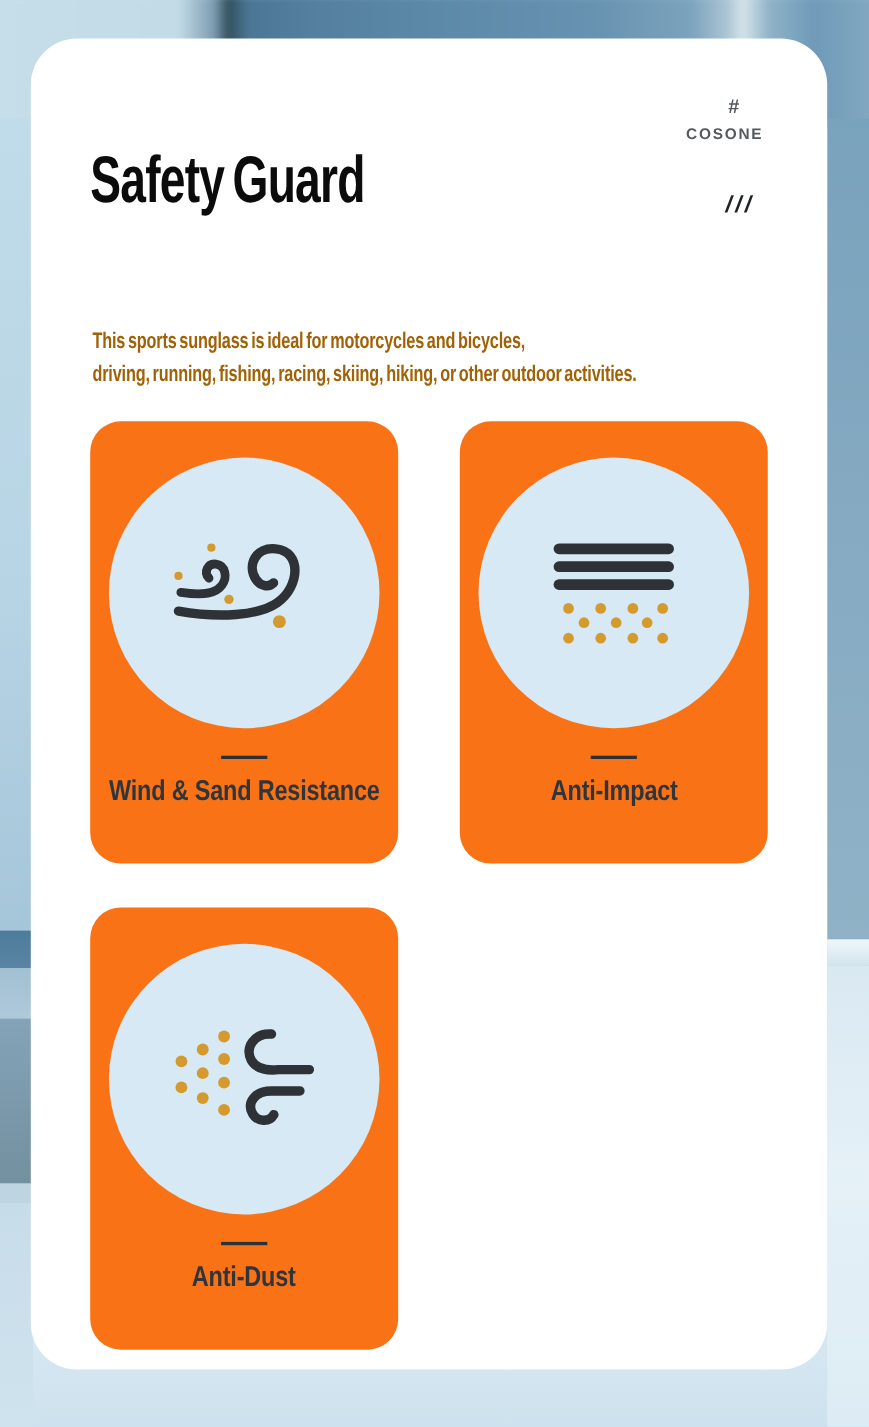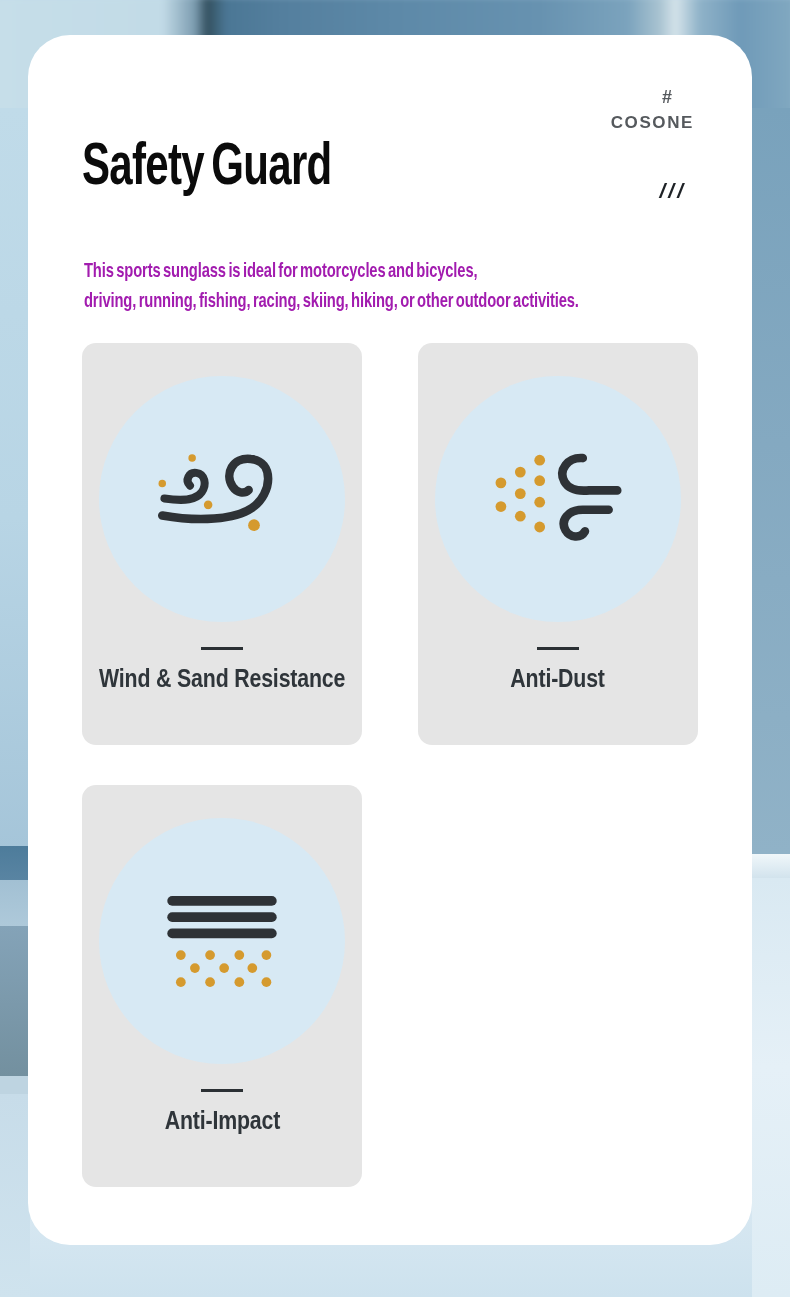--- a/index.html
+++ b/index.html
@@ -40,33 +40,33 @@
     background:#ffffff; border-radius:42px; }
   .card-inner { padding:50px 54px 0 54px; height:100%; }
 
   
   .header-row { display:flex; justify-content:space-between; align-items:flex-start; height:170px; }
   .title { margin-top:44px; font-size:60px; font-weight:800; color:#0b0b0b;
     letter-spacing:-1px; word-spacing:-5px; white-space:nowrap;
     transform:scaleX(0.70); transform-origin:left center; }
   .logo-block { display:flex; flex-direction:column; align-items:flex-end; margin-top:2px; margin-right:4px; }
   .logo-hash { font-size:18px; font-weight:700; color:#55595d; margin-right:22px; }
-  .logo-name { font-size:17px; font-weight:700; color:#55595d; letter-spacing:1.6px; margin-top:5px; }
+  .logo-name { font-size:14px; font-weight:700; color:#55595d; letter-spacing:1.6px; margin-top:5px; }
   .logo-slashes { font-size:21px; font-weight:800; font-style:italic; letter-spacing:3px;
     color:#1e2226; margin-top:46px; margin-right:8px; }
 
   
-  .intro { margin-left:2px; color:#a21caf; }
+  .intro { margin-top:40px; margin-left:2px; color:#a16207; }
   .intro-line { font-size:20.5px; font-weight:700; letter-spacing:-0.2px; word-spacing:-2px;
     line-height:30px; white-space:nowrap; transform:scaleX(0.72); transform-origin:left center; }
 
   
   .grid { margin-top:28px; display:grid; grid-template-columns:280px 280px;
     grid-auto-rows:402px; column-gap:56px; row-gap:40px; }
-  .tile { background:#e5e5e5; border-radius:14px; display:flex; flex-direction:column; align-items:center; }
+  .tile { background:#f97316; border-radius:28px; display:flex; flex-direction:column; align-items:center; }
   .tile-circle { width:246px; height:246px; border-radius:50%; margin-top:33px;
     background:#d7e9f4; display:flex; align-items:center; justify-content:center; }
   .tile-dash { width:42px; height:0; border-top:3px solid #2b3034; margin-top:25px; }
   .tile-label { margin-top:13px; font-size:26px; font-weight:700; color:#2f353a;
     letter-spacing:-0.2px; white-space:nowrap; transform:scaleX(0.82); }
   .icon-svg { display:block; }
 </style>
 </head>
 <body>
 
@@ -111,42 +111,20 @@
             <circle cx="57" cy="58" r="4" fill="#d59a2e"></circle>
             <circle cx="100" cy="77" r="5.5" fill="#d59a2e"></circle>
           </svg>
         </div>
         <div class="tile-dash"></div>
         <div class="tile-label">Wind &amp; Sand Resistance</div>
       </div>
 
       <div class="tile">
         <div class="tile-circle">
-          <svg class="icon-svg" width="140" height="108" viewBox="0 0 130 100" fill="none">
-            <g fill="#d59a2e">
-              <circle cx="48" cy="14" r="5"></circle>
-                <circle cx="30" cy="25" r="5"></circle>
-                <circle cx="12" cy="35" r="5"></circle>
-              <circle cx="48" cy="33" r="5"></circle>
-                <circle cx="30" cy="45" r="5"></circle>
-                <circle cx="12" cy="57" r="5"></circle>
-              <circle cx="48" cy="53" r="5"></circle>
-                <circle cx="30" cy="66" r="5"></circle>
-                <circle cx="48" cy="76" r="5"></circle>
-            </g>
-            <path d="M 88,12 C 74,11 65,23 71,34 C 75,41 84,43 94,42 L 120,42" stroke="#2e3236" stroke-width="8" stroke-linecap="round" fill="none"></path>
-            <path d="M 112,60 L 88,60 C 74,60 67,70 72,79 C 76,86 86,87 90,80" stroke="#2e3236" stroke-width="8" stroke-linecap="round" fill="none"></path>
-          </svg>
-        </div>
-        <div class="tile-dash"></div>
-        <div class="tile-label">Anti-Dust</div>
-      </div>
-
-      <div class="tile">
-        <div class="tile-circle">
           <svg class="icon-svg" width="130" height="110" viewBox="0 0 120 100" fill="none">
             <path d="M 14,13 H 106" stroke="#2e3236" stroke-width="9" stroke-linecap="round"></path>
             <path d="M 14,28 H 106" stroke="#2e3236" stroke-width="9" stroke-linecap="round"></path>
             <path d="M 14,43 H 106" stroke="#2e3236" stroke-width="9" stroke-linecap="round"></path>
             <g fill="#d59a2e">
               <circle cx="22" cy="63" r="4.5"></circle>
                 <circle cx="49" cy="63" r="4.5"></circle>
                 <circle cx="76" cy="63" r="4.5"></circle>
                 <circle cx="101" cy="63" r="4.5"></circle>
               <circle cx="35" cy="75" r="4.5"></circle>
@@ -156,16 +134,38 @@
                 <circle cx="49" cy="88" r="4.5"></circle>
                 <circle cx="76" cy="88" r="4.5"></circle>
                 <circle cx="101" cy="88" r="4.5"></circle>
             </g>
           </svg>
         </div>
         <div class="tile-dash"></div>
         <div class="tile-label">Anti-Impact</div>
       </div>
 
+      <div class="tile">
+        <div class="tile-circle">
+          <svg class="icon-svg" width="140" height="108" viewBox="0 0 130 100" fill="none">
+            <g fill="#d59a2e">
+              <circle cx="48" cy="14" r="5"></circle>
+                <circle cx="30" cy="25" r="5"></circle>
+                <circle cx="12" cy="35" r="5"></circle>
+              <circle cx="48" cy="33" r="5"></circle>
+                <circle cx="30" cy="45" r="5"></circle>
+                <circle cx="12" cy="57" r="5"></circle>
+              <circle cx="48" cy="53" r="5"></circle>
+                <circle cx="30" cy="66" r="5"></circle>
+                <circle cx="48" cy="76" r="5"></circle>
+            </g>
+            <path d="M 88,12 C 74,11 65,23 71,34 C 75,41 84,43 94,42 L 120,42" stroke="#2e3236" stroke-width="8" stroke-linecap="round" fill="none"></path>
+            <path d="M 112,60 L 88,60 C 74,60 67,70 72,79 C 76,86 86,87 90,80" stroke="#2e3236" stroke-width="8" stroke-linecap="round" fill="none"></path>
+          </svg>
+        </div>
+        <div class="tile-dash"></div>
+        <div class="tile-label">Anti-Dust</div>
+      </div>
+
 
     </div>
   </div>
 </div>
 
 </body></html>

